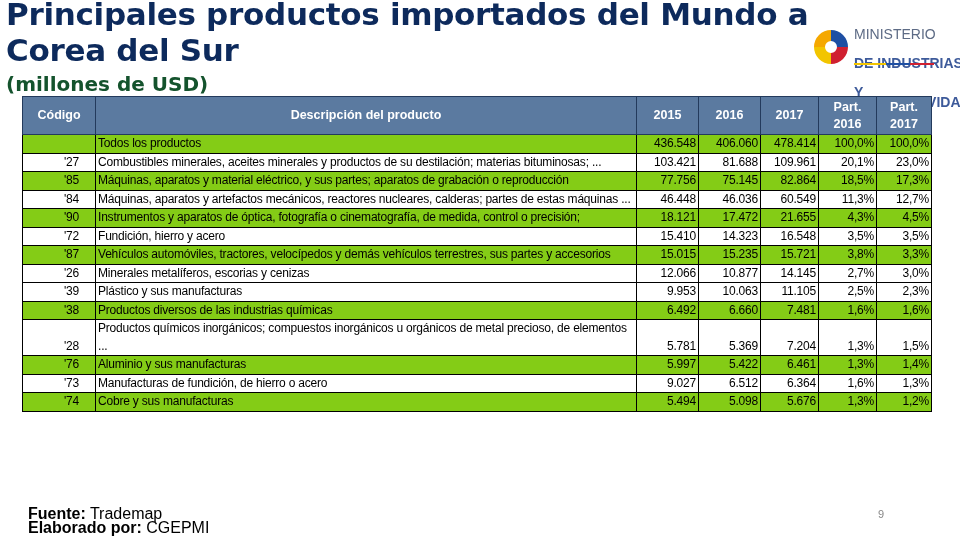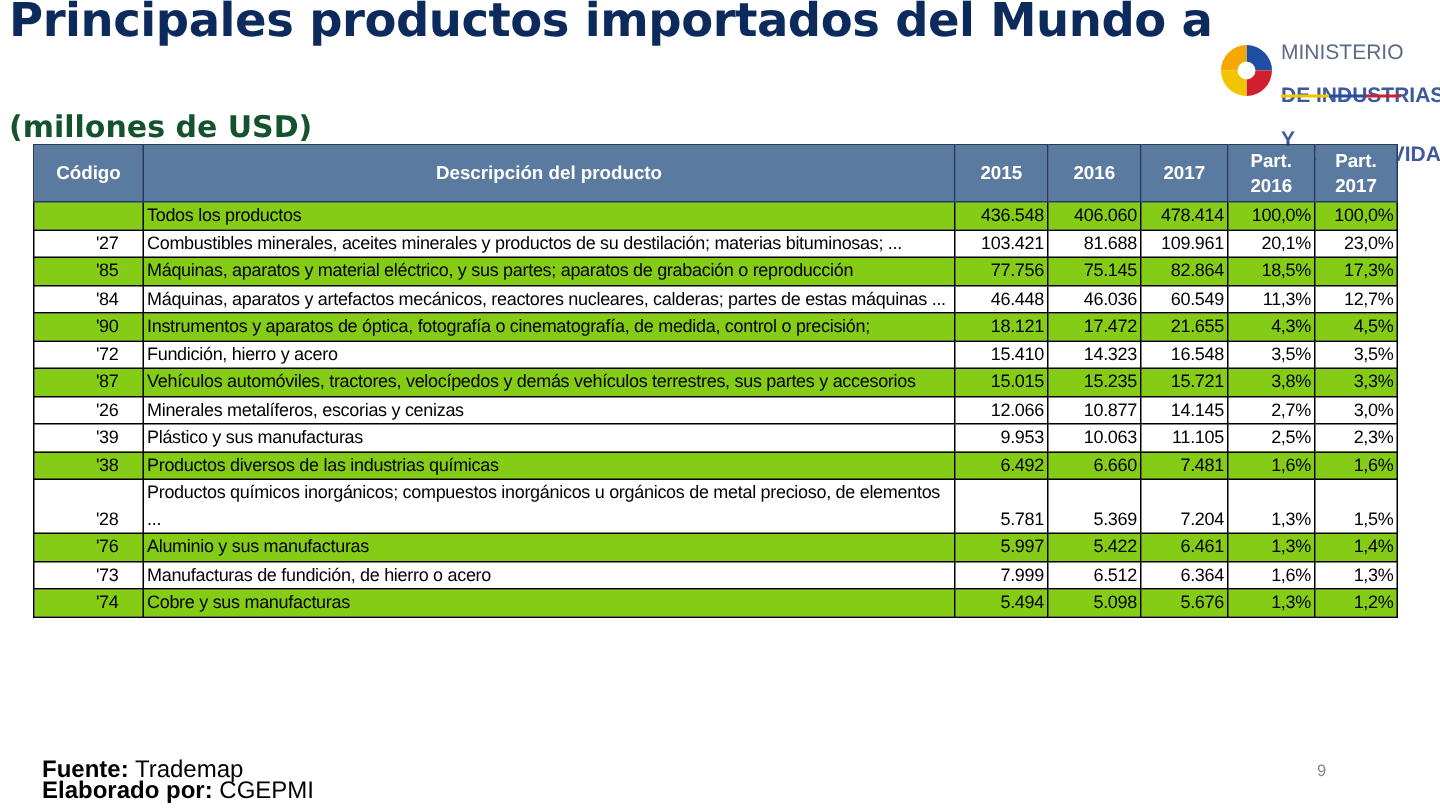--- a/index.html
+++ b/index.html
@@ -19,20 +19,21 @@
   td.desc { white-space:normal; }
   .footer { position:absolute; left:28px; top:507px; font-family:"Liberation Sans", sans-serif; font-size:16px; line-height:14px; color:#000; }
   .footer b { font-weight:bold; }
   .page-num { position:absolute; left:878px; top:508px; font-family:"Liberation Sans", sans-serif; font-size:11px; color:#888; }
 </style>
 </head>
 <body>
 
 <div class="title">
   <div>Principales productos importados del Mundo a</div>
+  <div>Corea del Sur</div>
 </div>
 <div class="subtitle">(millones de USD)</div>
 
 <div class="logo">
   <svg width="38" height="38" viewBox="0 0 38 38" style="position:absolute;left:0;top:2px;">
     <g transform="translate(19,19)">
       <path d="M0,-17 A17,17 0 0,1 17,0 L6,0 A6,6 0 0,0 0,-6 Z" fill="#1e4fa3"></path>
       <path d="M17,0 A17,17 0 0,1 0,17 L0,6 A6,6 0 0,0 6,0 Z" fill="#d02030"></path>
       <path d="M0,17 A17,17 0 0,1 -17,0 L-6,0 A6,6 0 0,0 0,6 Z" fill="#f2c500"></path>
       <path d="M-17,0 A17,17 0 0,1 0,-17 L0,-6 A6,6 0 0,0 -6,0 Z" fill="#f5a800"></path>
@@ -173,21 +174,21 @@
         <td class="desc">Aluminio y sus manufacturas</td>
         <td class="num">5.997</td>
         <td class="num">5.422</td>
         <td class="num">6.461</td>
         <td class="num">1,3%</td>
         <td class="num">1,4%</td>
       </tr>
       <tr>
         <td class="code">'73</td>
         <td class="desc">Manufacturas de fundición, de hierro o acero</td>
-        <td class="num">7.999</td>
+        <td class="num">9.027</td>
         <td class="num">6.512</td>
         <td class="num">6.364</td>
         <td class="num">1,6%</td>
         <td class="num">1,3%</td>
       </tr>
       <tr class="shade">
         <td class="code">'74</td>
         <td class="desc">Cobre y sus manufacturas</td>
         <td class="num">5.494</td>
         <td class="num">5.098</td>

